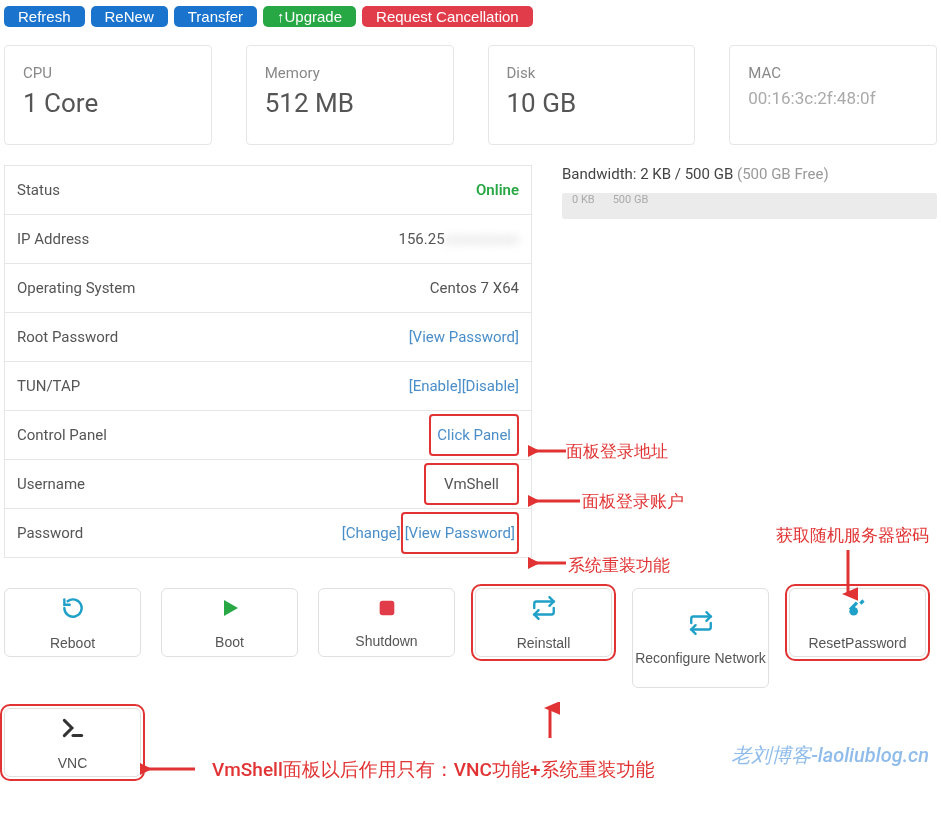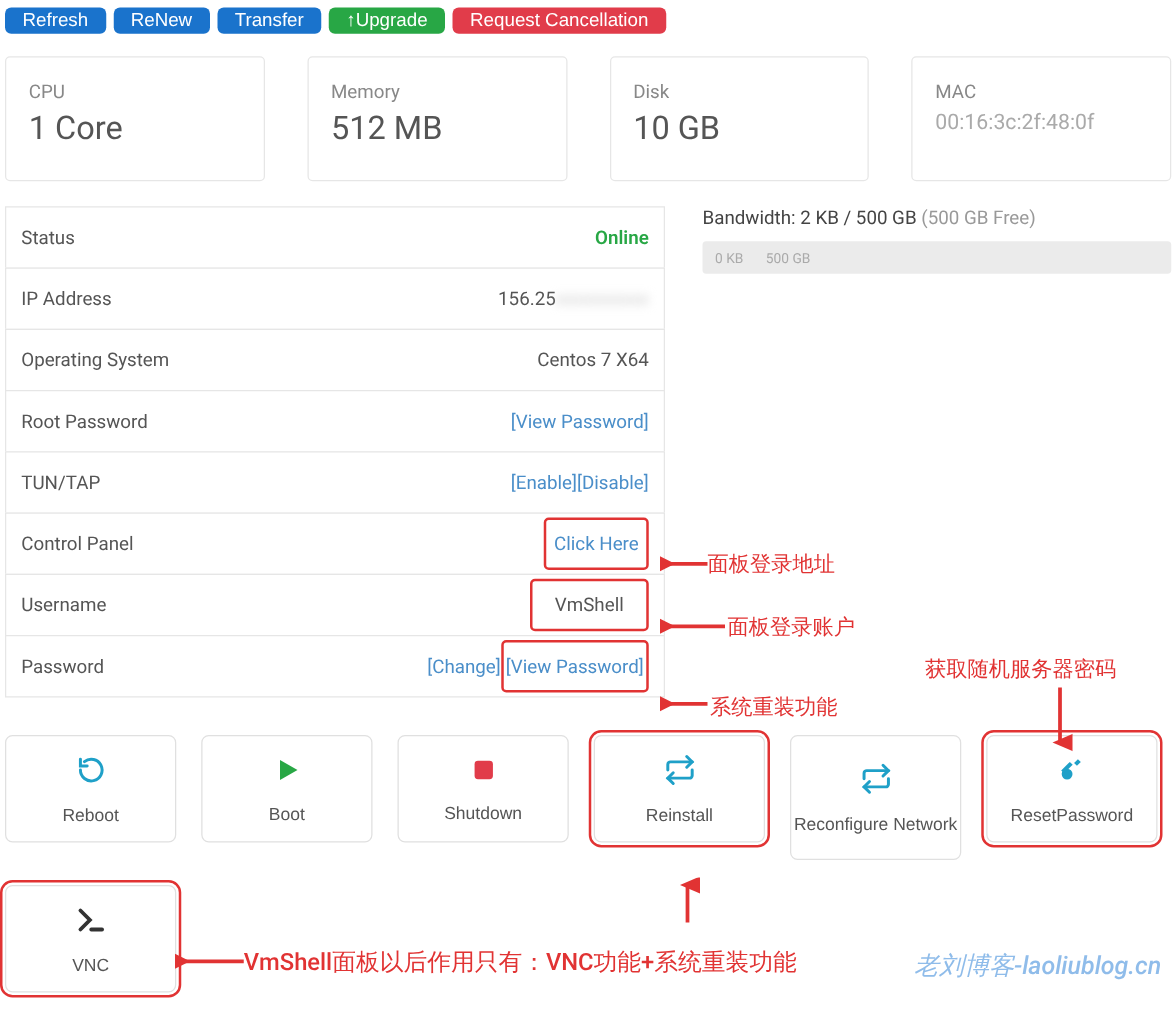--- a/index.html
+++ b/index.html
@@ -60,36 +60,35 @@
   .link { color: #4a8ec9; cursor: pointer; }
 
   .bandwidth-col { flex: 1; }
   .bw-text { font-size: 15px; color: #444; margin-bottom: 10px; }
   .bw-free { color: #999; }
   .bw-bar {
     background: #ebebeb;
     height: 26px;
     border-radius: 3px;
     display: flex;
-    align-items: center;
     padding: 0 10px;
     gap: 18px;
     font-size: 11px;
     color: #aaa;
   }
 
   .action-grid {
     display: flex;
     flex-wrap: wrap;
     gap: 20px;
     padding: 30px 4px 10px;
   }
   .action-btn {
     width: 137px;
-    height: 86px;
+    height: 69px;
     border: 1px solid #e0e0e0;
     border-radius: 6px;
     background: #fff;
     cursor: pointer;
     display: flex;
     flex-direction: column;
     align-items: center;
     justify-content: center;
     gap: 10px;
     font-size: 14px;
@@ -185,21 +184,21 @@
 
     <div class="info-row">
       <span class="info-label">TUN/TAP</span>
       <span class="info-value">
         <span class="link">[Enable]</span><span class="link">[Disable]</span>
       </span>
     </div>
 
     <div class="info-row">
       <span class="info-label">Control Panel</span>
-      <span class="info-value link redbox" style="padding:10px 6px;">Click Here</span>
+      <span class="info-value link redbox" style="padding:10px 6px;">Click Panel</span>
     </div>
 
     <div class="info-row">
       <span class="info-label">Username</span>
       <span class="info-value redbox" style="padding:10px 18px; min-width:72px; text-align:left;">VmShell</span>
     </div>
 
     <div class="info-row">
       <span class="info-label">Password</span>
       <span class="info-value">
@@ -292,22 +291,22 @@
           <path d="M12 19h8"></path>
         </svg>
     </span>
     <span>VNC</span>
   </button>
 </div>
 
 <div class="ann" style="top:440px; left:566px;">面板登录地址</div>
 <div class="ann" style="top:490px; left:582px;">面板登录账户</div>
 <div class="ann" style="top:554px; left:568px;">系统重装功能</div>
-<div class="ann" style="top:524px; left:740px;">获取随机服务器密码</div>
-<div class="ann" style="top:757px; left:195px; font-size:19px;">VmShell面板以后作用只有：VNC功能+系统重装功能</div>
+<div class="ann" style="top:524px; left:776px;">获取随机服务器密码</div>
+<div class="ann" style="top:757px; left:212px; font-size:19px;">VmShell面板以后作用只有：VNC功能+系统重装功能</div>
 
 <svg class="arrow" style="top:440px; left:528px;" width="40" height="22">
     <defs>
       <marker id="ah1" markerWidth="8" markerHeight="8" refX="2" refY="3" orient="auto">
         <path d="M6,0 L0,3 L6,6 Z" fill="#e13333"></path>
       </marker>
     </defs>
     <line x1="38" y1="11" x2="6" y2="11" stroke="#e13333" stroke-width="3" marker-end="url(#ah1)"></line>
   </svg>
 <svg class="arrow" style="top:490px; left:528px;" width="55" height="22">

